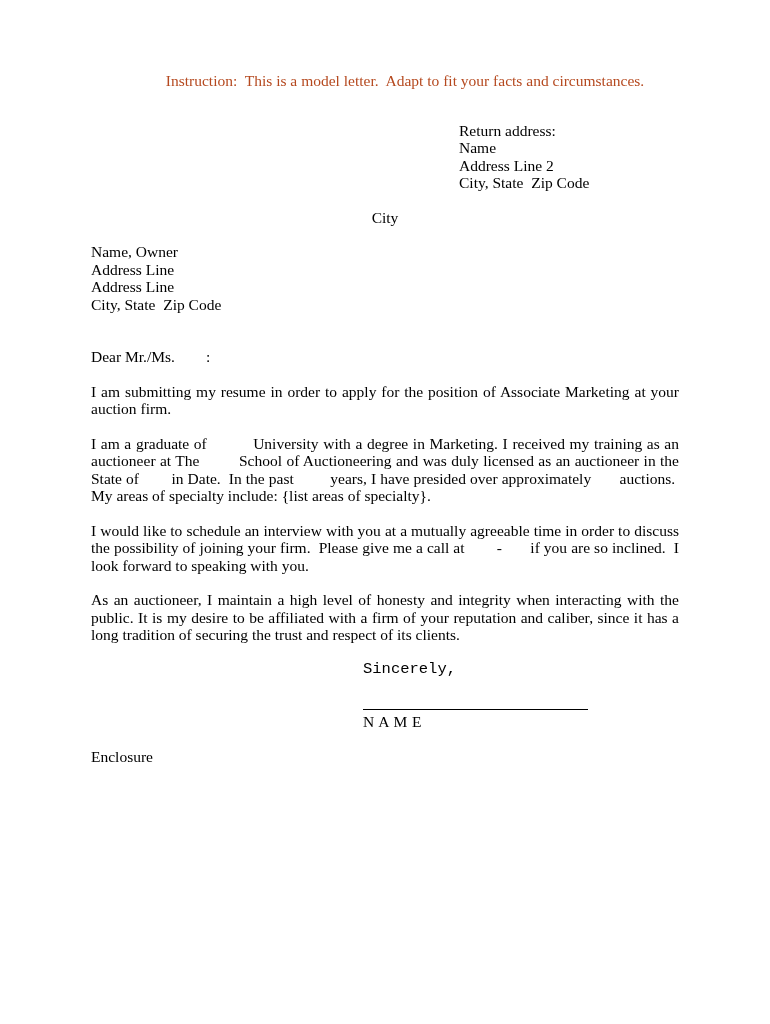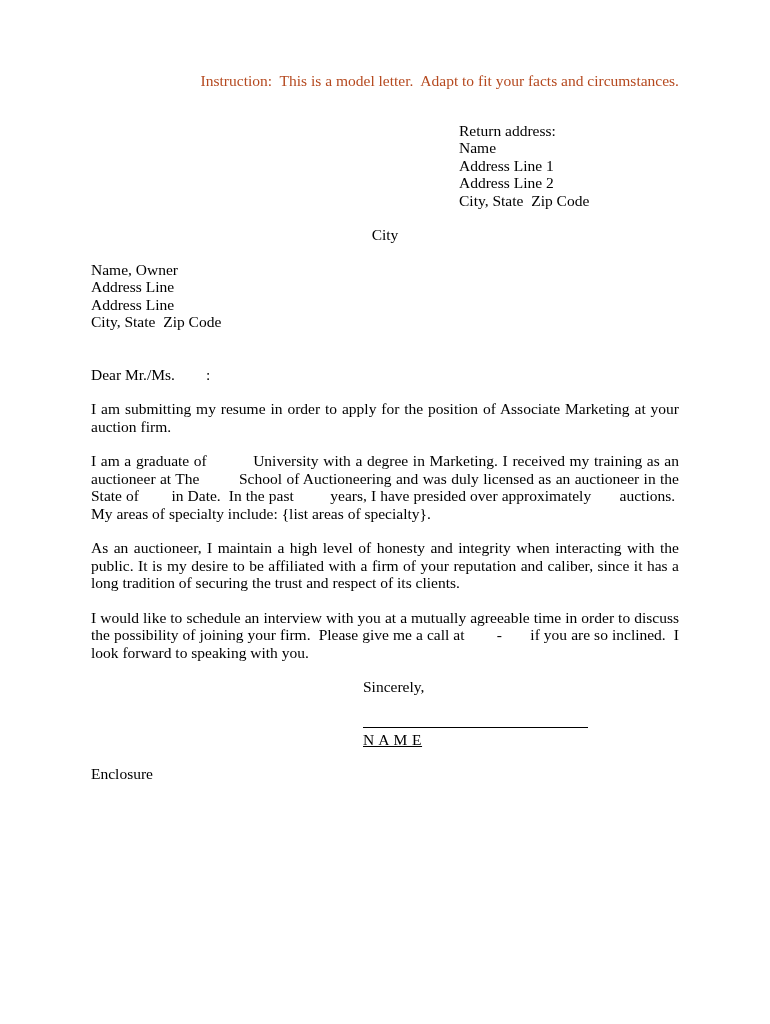--- a/index.html
+++ b/index.html
@@ -35,68 +35,67 @@
   .salutation {
     margin-top: 35px;
   }
   .para {
     margin-top: 17px;
     text-align: justify;
   }
   .sincerely {
     margin-top: 17px;
     margin-left: 272px;
+    font-family: Liberation Mono, monospace;
   }
   .signature-line {
     margin-left: 272px;
     margin-top: 31px;
     width: 225px;
     height: 0;
     border-bottom: 1px solid #000000;
   }
   .signature-name {
     margin-left: 272px;
     margin-top: 3px;
     letter-spacing: 0.5px;
-    text-decoration: underline;
   }
   .enclosure {
     margin-top: 17px;
   }
 </style>
 </head>
 <body>
 
 <div class="page">
 
-  <div class="instruction" style="color: rgb(181, 73, 31); text-align: right;">Instruction:&nbsp; This is a model letter.&nbsp; Adapt to fit your facts and circumstances.</div>
+  <div class="instruction" style="color: rgb(181, 73, 31);">Instruction:&nbsp; This is a model letter.&nbsp; Adapt to fit your facts and circumstances.</div>
 
   <div class="return-address">
     <div>Return address:</div>
     <div>Name</div>
-    <div>Address Line 1</div>
     <div>Address Line 2</div>
     <div>City, State&nbsp; Zip Code</div>
   </div>
 
   <div class="date-line">City</div>
 
   <div class="recipient">
     <div>Name, Owner</div>
     <div>Address Line</div>
     <div>Address Line</div>
     <div>City, State&nbsp; Zip Code</div>
   </div>
 
   <div class="salutation">Dear Mr./Ms. &nbsp;&nbsp;&nbsp;&nbsp;&nbsp;&nbsp; :</div>
 
   <p class="para">I am submitting my resume in order to apply for the position of Associate Marketing at your auction firm.</p>
   <p class="para">I am a graduate of &nbsp;&nbsp;&nbsp;&nbsp;&nbsp;&nbsp;&nbsp;&nbsp; University with a degree in Marketing. I received my training as an auctioneer at The &nbsp;&nbsp;&nbsp;&nbsp;&nbsp;&nbsp;&nbsp; School of Auctioneering and was duly licensed as an auctioneer in the State of &nbsp;&nbsp;&nbsp;&nbsp;&nbsp;&nbsp; in Date.&nbsp; In the past &nbsp;&nbsp;&nbsp;&nbsp;&nbsp;&nbsp;&nbsp; years, I have presided over approximately &nbsp;&nbsp;&nbsp;&nbsp;&nbsp; auctions.&nbsp; My areas of specialty include: {list areas of specialty}.</p>
+  <p class="para">I would like to schedule an interview with you at a mutually agreeable time in order to discuss the possibility of joining your firm.&nbsp; Please give me a call at &nbsp;&nbsp;&nbsp;&nbsp;&nbsp;&nbsp; - &nbsp;&nbsp;&nbsp;&nbsp;&nbsp; if you are so inclined.&nbsp; I look forward to speaking with you.</p>
   <p class="para">As an auctioneer, I maintain a high level of honesty and integrity when interacting with the public. It is my desire to be affiliated with a firm of your reputation and caliber, since it has a long tradition of securing the trust and respect of its clients.</p>
-  <p class="para">I would like to schedule an interview with you at a mutually agreeable time in order to discuss the possibility of joining your firm.&nbsp; Please give me a call at &nbsp;&nbsp;&nbsp;&nbsp;&nbsp;&nbsp; - &nbsp;&nbsp;&nbsp;&nbsp;&nbsp; if you are so inclined.&nbsp; I look forward to speaking with you.</p>
 
   <div class="sincerely">Sincerely,</div>
 
   <div class="signature-line"></div>
 
   <div class="signature-name">N A M E</div>
 
   <div class="enclosure">Enclosure</div>
 
 </div>

